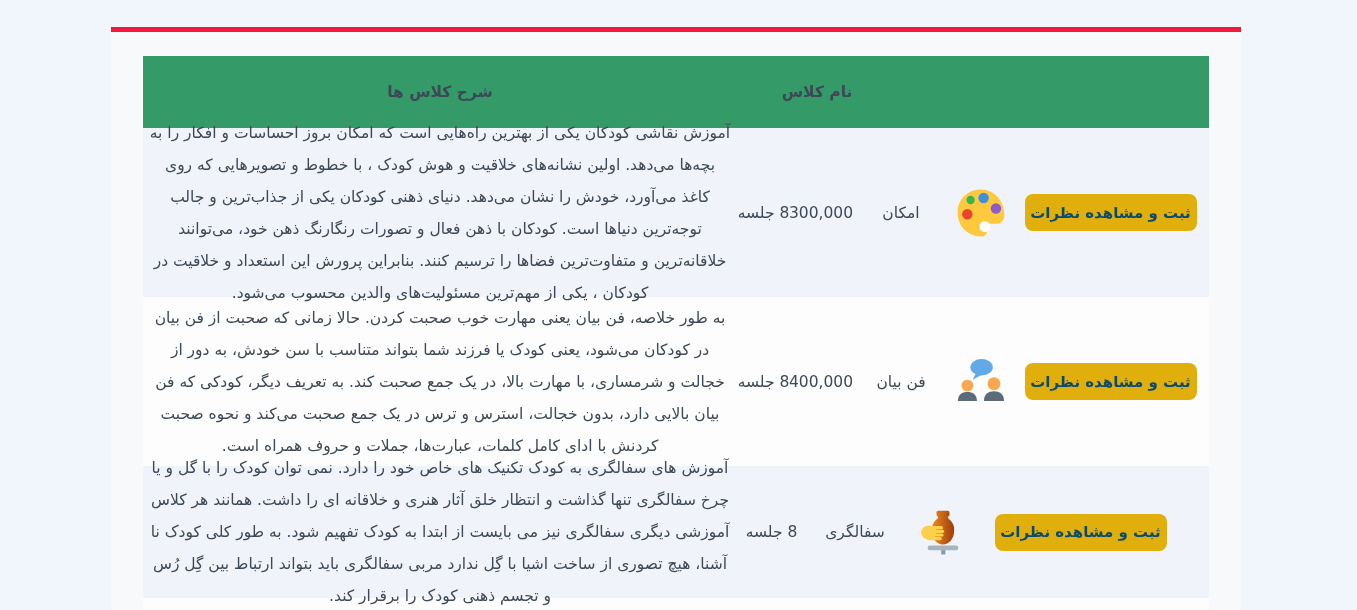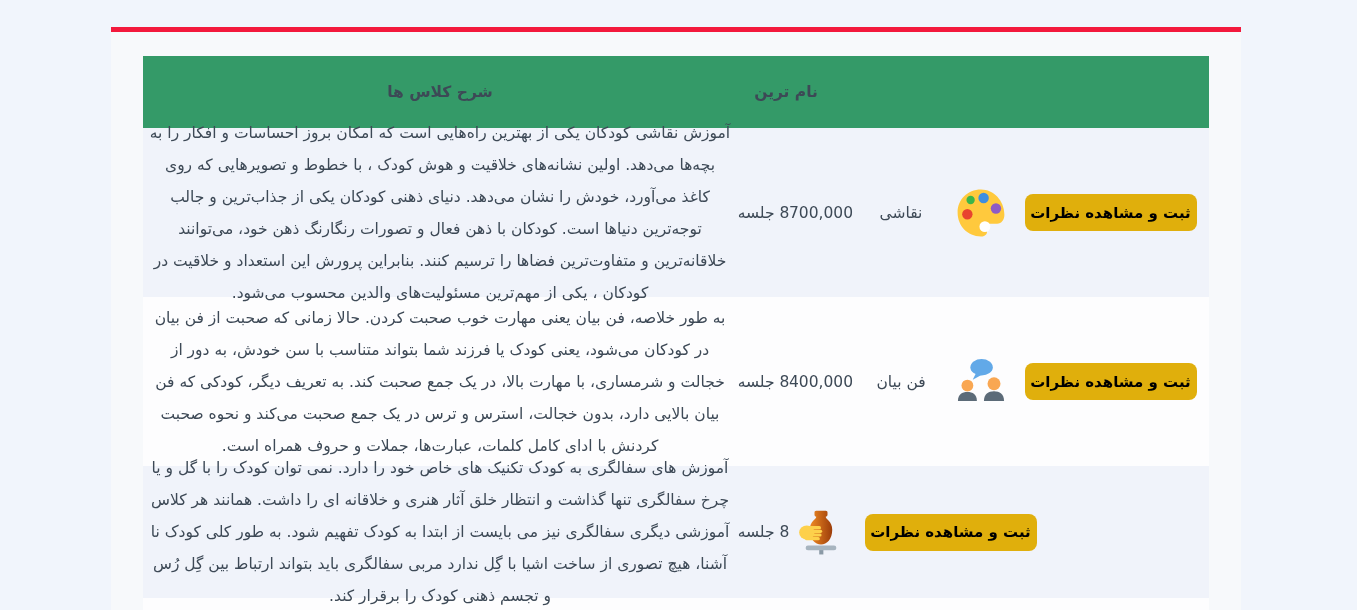--- a/index.html
+++ b/index.html
@@ -27,20 +27,21 @@
   .trow {
     display: flex;
     flex-direction: row;
     align-items: stretch;
     width: 100%;
   }
   .thead {
     height: 72px;
     background: #349a68;
     color: #ffffff;
+    gap: 31px;
   }
   .thead .cell {
     font-weight: bold;
     font-size: 15.5px;
     line-height: 30px;
     display: flex;
     align-items: center;
     justify-content: center;
     text-align: center;
     direction: rtl;
@@ -56,32 +57,32 @@
   }
   .col-desc     { width: 594px; padding: 0 6px; }
   .col-sessions { width: 53px; }
   .col-tuition  { width: 62px; }
   .col-name     { width: 98px; }
   .col-icon     { width: 62px; }
   .col-btn      { width: 197px; }
   .row-odd  { background: #f0f3fa; }
   .row-even { background: #fdfdfe; }
   .row-1, .row-2 { height: 169px; }
-  .row-3 { height: 132px; }
+  .row-3 { height: 132px; gap: 8px; }
   .row-partial { height: 12px; background: #fdfdfe; }
   .desc-text {
     line-height: 32px;
     text-align: center;
     width: 100%;
   }
   .cta-button {
     direction: rtl;
     width: 172px; height: 37px;
     background: #e0af0c;
-    color: #000000;
+    color: #0c4a6e;
     border: none;
     border-radius: 8px;
     font-family: "DejaVu Sans", sans-serif;
     font-size: 15px;
     font-weight: bold;
     cursor: pointer;
     display: flex;
     align-items: center;
     justify-content: center;
   }
@@ -94,32 +95,32 @@
 </head>
 <body>
 
 <div class="card">
   <div class="accent-line"></div>
 
   <div class="classes-table">
 
     <div class="trow thead">
       <div class="cell col-desc">شرح کلاس ها</div>
-      <div class="cell col-name">نام ترین</div>
+      <div class="cell col-name">نام کلاس</div>
       <div class="cell col-icon"></div>
       <div class="cell col-btn"></div>
     </div>
 
     <div class="trow row-1 row-odd">
       <div class="cell col-desc">
         <div class="desc-text">آموزش نقاشی کودکان یکی از بهترین راه‌هایی است که امکان بروز احساسات و افکار را به بچه‌ها می‌دهد. اولین نشانه‌های خلاقیت و هوش کودک ، با خطوط و تصویرهایی که روی کاغذ می‌آورد، خودش را نشان می‌دهد. دنیای ذهنی کودکان یکی از جذاب‌ترین و جالب توجه‌ترین دنیاها است. کودکان با ذهن فعال و تصورات رنگارنگ ذهن خود، می‌توانند خلاقانه‌ترین و متفاوت‌ترین فضاها را ترسیم کنند. بنابراین پرورش این استعداد و خلاقیت در کودکان ، یکی از مهم‌ترین مسئولیت‌های والدین محسوب می‌شود.</div>
       </div>
       <div class="cell col-sessions">8 جلسه</div>
-      <div class="cell col-tuition">700,000</div>
-      <div class="cell col-name">نقاشی</div>
+      <div class="cell col-tuition">300,000</div>
+      <div class="cell col-name">امکان</div>
       <div class="cell col-icon">
         <span class="icon-wrap">
           <svg viewBox="0 0 40 40">
             <path fill="#FFC93D" d="M20 2 C9.5 2 2 9.8 2 19.6 C2 29.8 9.6 38 20 38 C23.6 38 25.4 35.6 24.4 32.6 C23.6 30.2 24.8 28.2 27.6 28.2 L32.4 28.2 C35.8 28.2 38 25.4 38 21.4 C38 10.6 29.8 2 20 2 Z"></path>
             <circle cx="12" cy="10" r="3.2" fill="#3cb54a"></circle>
             <circle cx="22" cy="8.5" r="4" fill="#3e8ede"></circle>
             <circle cx="31.5" cy="16.5" r="4" fill="#8e5bc6"></circle>
             <circle cx="9.5" cy="21" r="4" fill="#e8442f"></circle>
             <circle cx="23" cy="30.5" r="4.2" fill="#ffffff"></circle>
           </svg>
@@ -152,20 +153,21 @@
       <div class="cell col-btn">
         <button class="cta-button">ثبت و مشاهده نظرات</button>
       </div>
     </div>
 
     <div class="trow row-3 row-odd">
       <div class="cell col-desc">
         <div class="desc-text">آموزش های سفالگری به کودک تکنیک های خاص خود را دارد. نمی توان کودک را با گل و یا چرخ سفالگری تنها گذاشت و انتظار خلق آثار هنری و خلاقانه ای را داشت. همانند هر کلاس آموزشی دیگری سفالگری نیز می بایست از ابتدا به کودک تفهیم شود. به طور کلی کودک نا آشنا، هیچ تصوری از ساخت اشیا با گِل ندارد مربی سفالگری باید بتواند ارتباط بین گِل رُس و تجسم ذهنی کودک را برقرار کند.</div>
       </div>
       <div class="cell col-sessions">8 جلسه</div>
+      <div class="cell col-name">سفالگری</div>
       <div class="cell col-icon">
         <span class="icon-wrap">
           <svg viewBox="0 0 44 44">
             <defs>
               <linearGradient id="vaseGrad" x1="0" y1="0" x2="1" y2="0">
                 <stop offset="0" stop-color="#ef8a24"></stop>
                 <stop offset="1" stop-color="#9c3d0a"></stop>
               </linearGradient>
             </defs>
             <rect x="20.5" y="36" width="3.5" height="5" fill="#8b9aa6"></rect>

